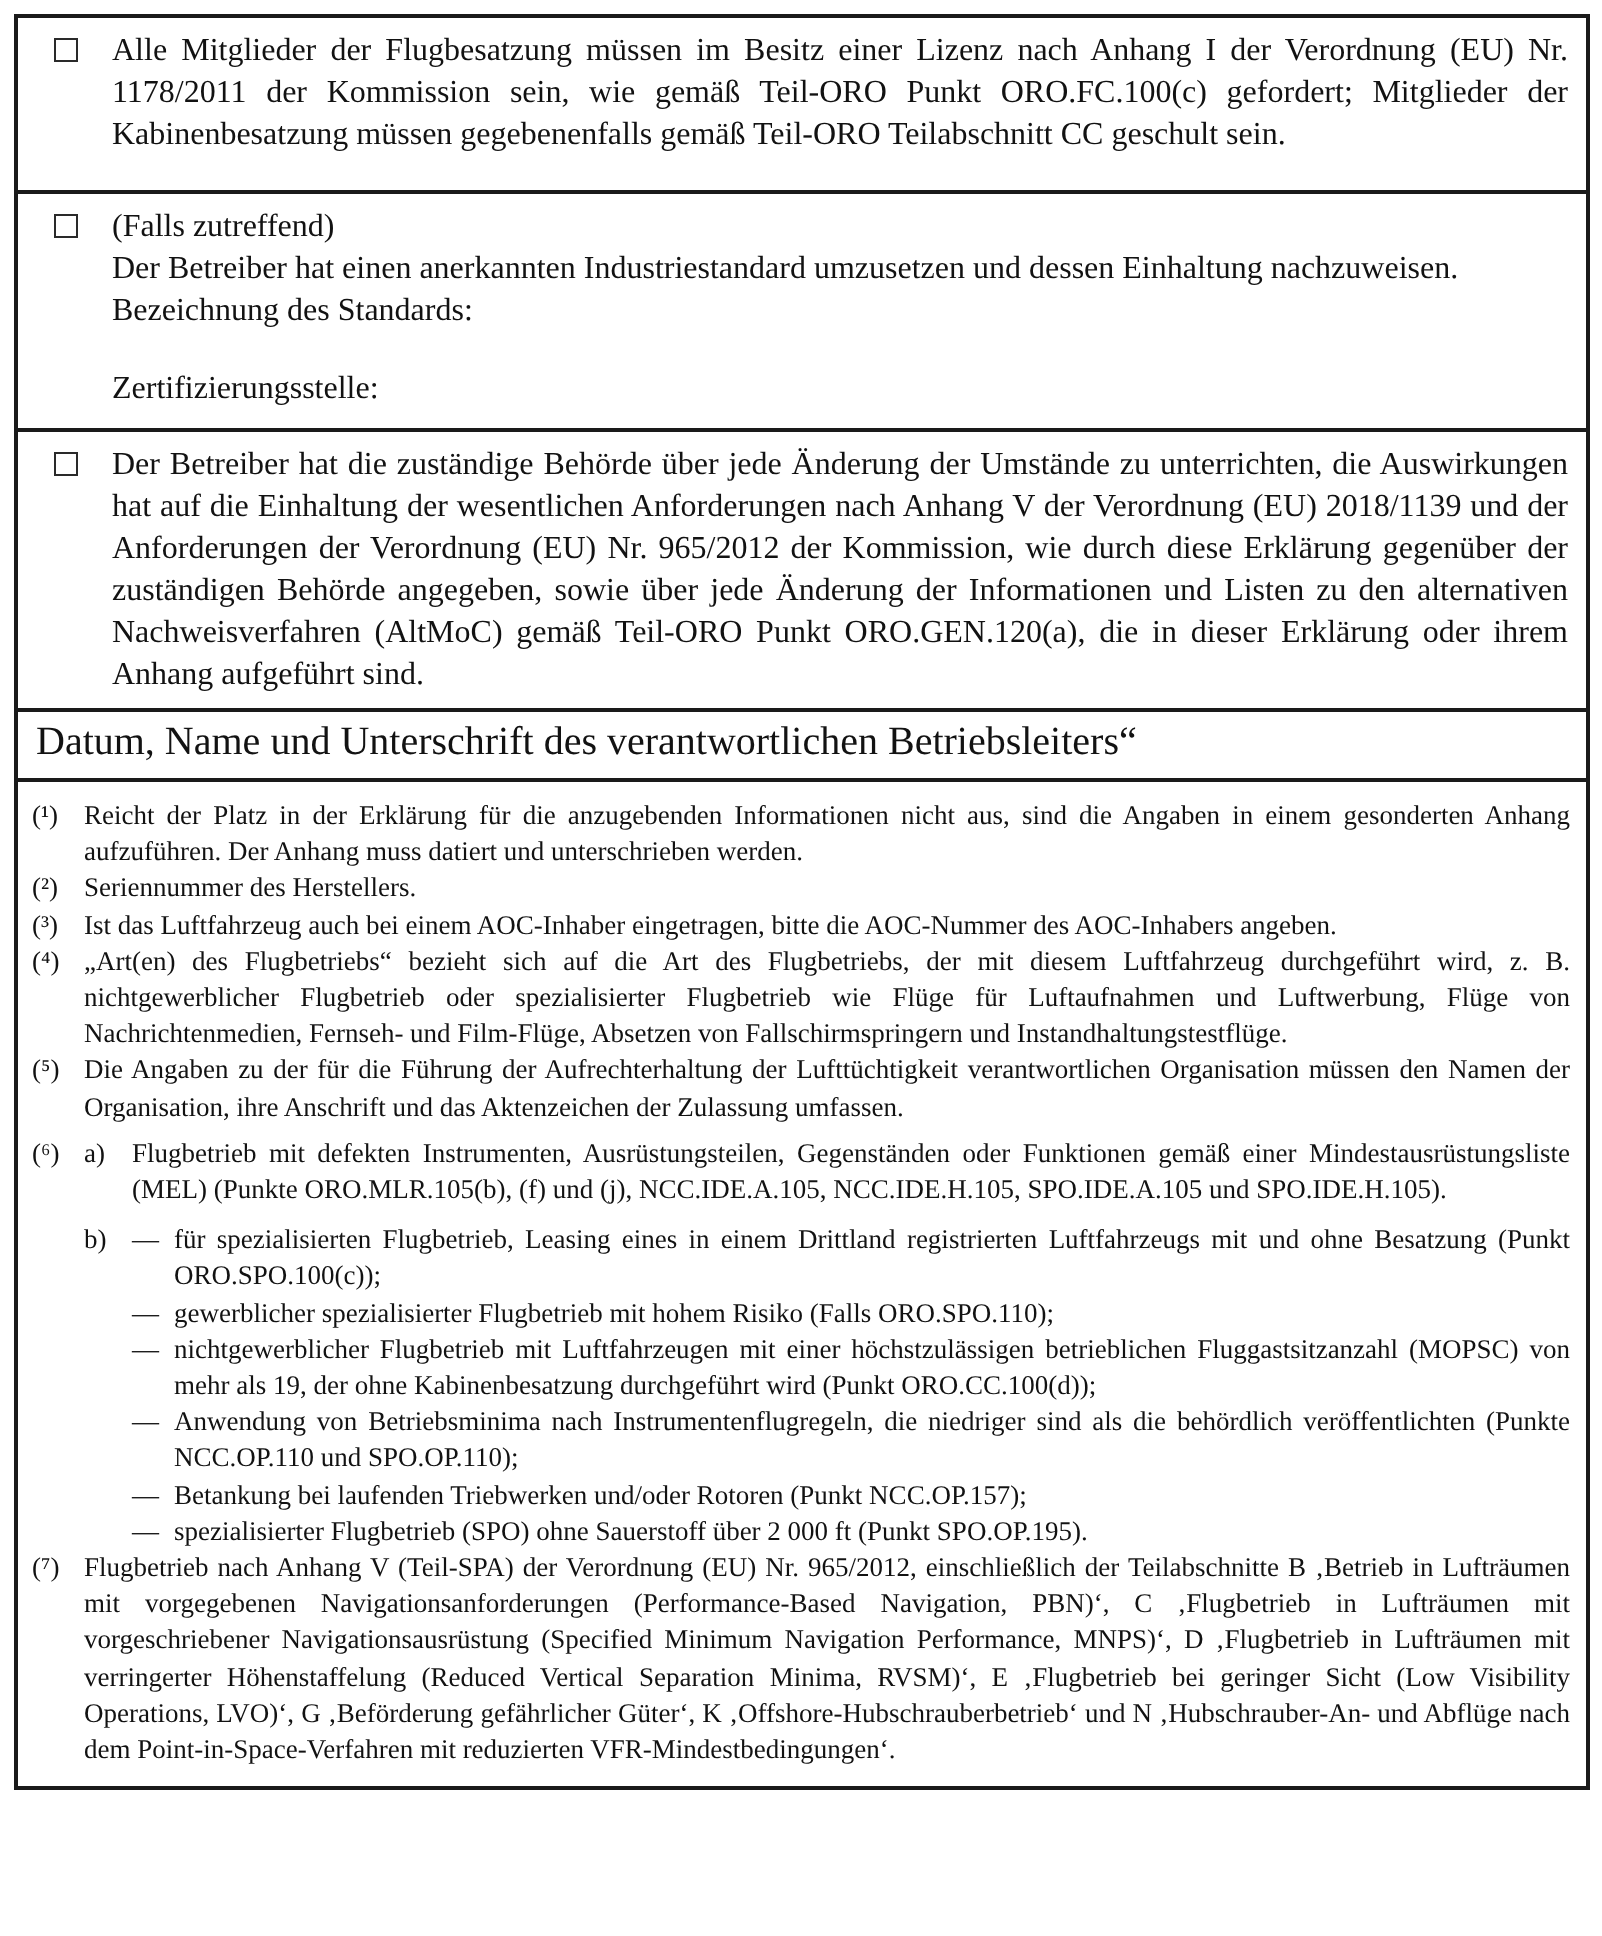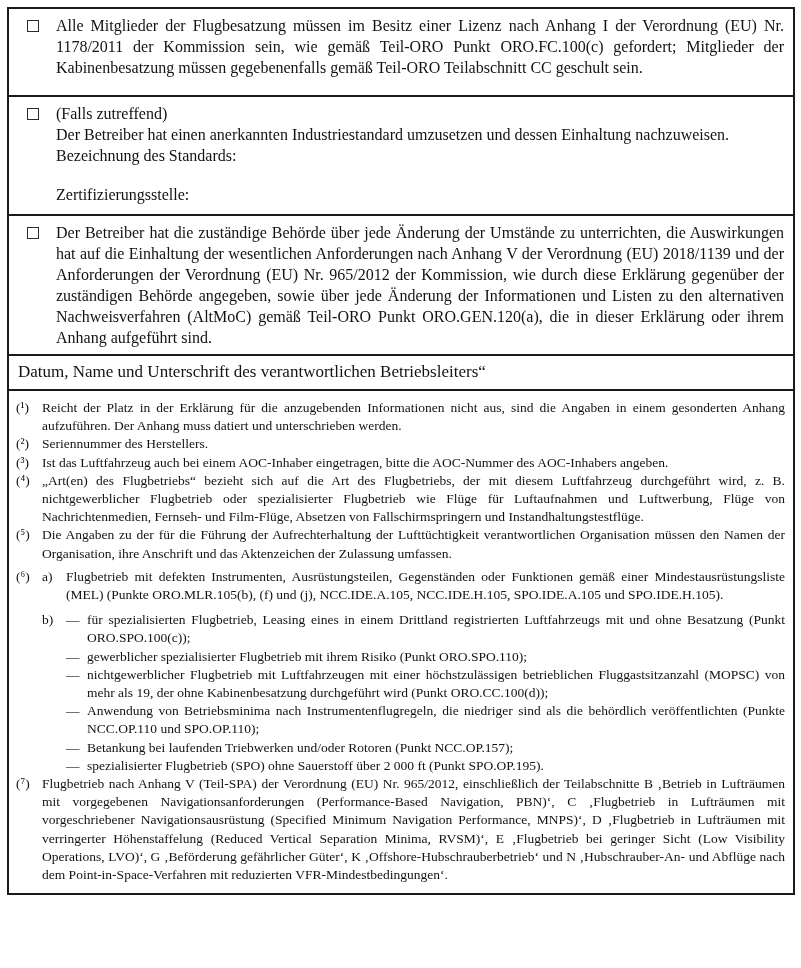--- a/index.html
+++ b/index.html
@@ -43,21 +43,21 @@
     line-height: 21px;
     text-align: justify;
   }
   .row-1 .txt-cell { padding-bottom: 17px; }
   .row-2 .txt-cell { padding-bottom: 9px; }
   .fld { margin-top: 18px; }
   .row-4 .txt-cell { padding-bottom: 5px; }
   .full-cell {
     flex: 1;
     padding: 5px 9px 7px 9px;
-    font-size: 17px;
+    font-size: 20px;
     line-height: 21px;
     text-align: left;
   }
   .fnotes {
     padding: 8px 8px 9px 7px;
     font-size: 13.5px;
     line-height: 18.2px;
   }
   .fn { display: flex; }
   .fn-m { flex: 0 0 26px; }
@@ -146,21 +146,21 @@
         <span class="sub sub-b-gap">
           <span class="sub-m">b)</span>
           <span class="sub-b">
 
             <span class="dash">
               <span class="dash-m">—</span>
               <span class="dash-b">für spezialisierten Flugbetrieb, Leasing eines in einem Drittland registrierten Luftfahrzeugs mit und ohne Besatzung (Punkt ORO.SPO.100(c));</span>
             </span>
             <span class="dash">
               <span class="dash-m">—</span>
-              <span class="dash-b">gewerblicher spezialisierter Flugbetrieb mit ihrem Risiko (Punkt ORO.SPO.110);</span>
+              <span class="dash-b">gewerblicher spezialisierter Flugbetrieb mit hohem Risiko (Falls ORO.SPO.110);</span>
             </span>
             <span class="dash">
               <span class="dash-m">—</span>
               <span class="dash-b">nichtgewerblicher Flugbetrieb mit Luftfahrzeugen mit einer höchstzulässigen betrieblichen Fluggastsitzanzahl (MOPSC) von mehr als 19, der ohne Kabinenbesatzung durchgeführt wird (Punkt ORO.CC.100(d));</span>
             </span>
             <span class="dash">
               <span class="dash-m">—</span>
               <span class="dash-b">Anwendung von Betriebsminima nach Instrumentenflugregeln, die niedriger sind als die behördlich veröffentlichten (Punkte NCC.OP.110 und SPO.OP.110);</span>
             </span>
             <span class="dash">

